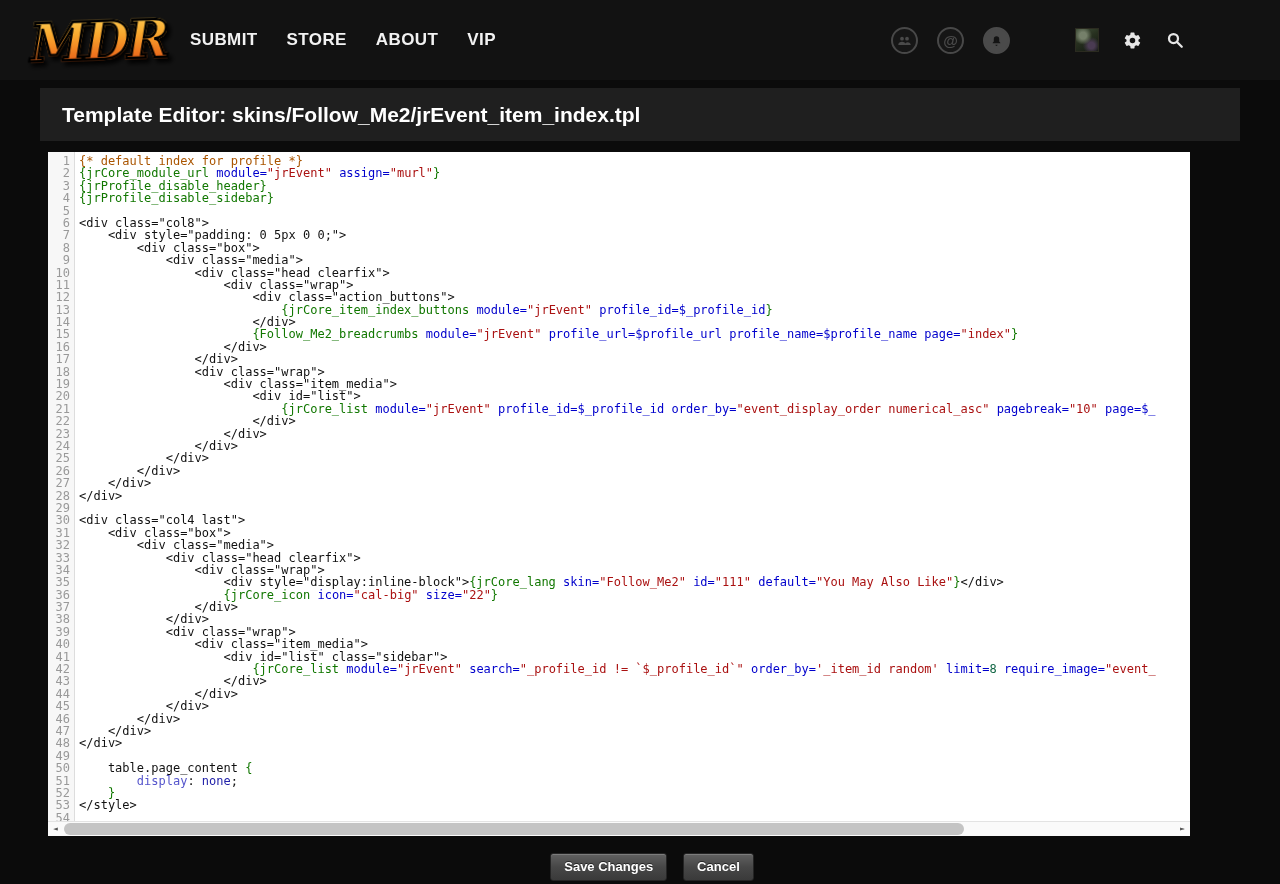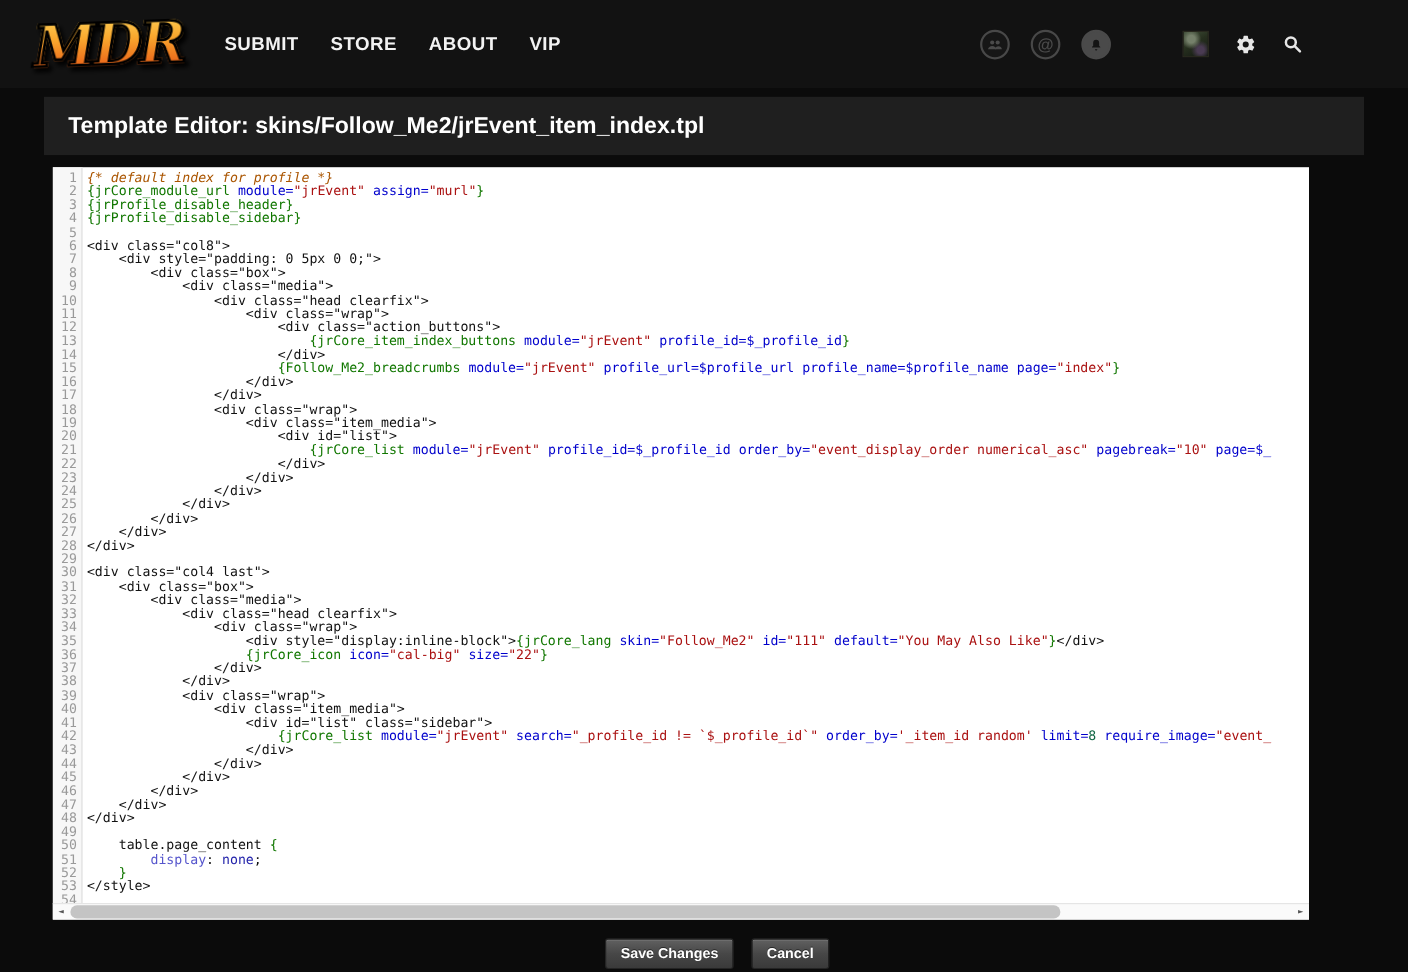--- a/index.html
+++ b/index.html
@@ -12,21 +12,21 @@
             background:#121212; display:flex; align-items:center; }
   .logo { margin-left:30px; width:160px; cursor:pointer; flex:0 0 auto; }
   .logo-text { font-family:"DejaVu Serif", serif; font-weight:bold; font-style:italic;
                font-size:52px; letter-spacing:-3px; display:inline-block; transform:rotate(-2deg);
                color:#f6921e;
                background:linear-gradient(180deg,#ffd85e 0%, #f9a82e 40%, #e95f17 85%);
                -webkit-background-clip:text; background-clip:text;
                -webkit-text-fill-color:transparent;
                -webkit-text-stroke:2.5px #000;
                filter:drop-shadow(3px 4px 2px rgba(0,0,0,0.95)); }
-  .nav-links { display:flex; align-items:flex-end; margin-left:14px; }
+  .nav-links { display:flex; align-items:flex-end; }
   .nav-link { color:#f2f2f2; font-size:17px; font-weight:bold; letter-spacing:0.4px;
               margin-right:29px; cursor:pointer; }
   .nav-right { margin-left:auto; display:flex; align-items:center; padding-right:78px; }
   .icon-circle { width:27px; height:27px; border-radius:50%; border:2px solid #484848;
                  background:#161616; color:#4a4a4a; display:flex; align-items:center;
                  justify-content:center; margin-right:19px; cursor:pointer;
                  font-weight:bold; font-size:15px; }
   .icon-circle svg { display:block; }
   .icon-circle.filled { background:#4a4a4a; border-color:#4a4a4a; color:#141414; }
   .avatar { width:24px; height:24px; margin-left:46px; margin-right:18px; cursor:pointer;
@@ -176,21 +176,21 @@
           <div class="ln">47</div>
           <div class="ln">48</div>
           <div class="ln">49</div>
           <div class="ln">50</div>
           <div class="ln">51</div>
           <div class="ln">52</div>
           <div class="ln">53</div>
           <div class="ln">54</div>
         </div>
       <div class="code-area">
-          <div class="code-line"><span style="color: rgb(170, 85, 0); font-style: italic;">{* default index for profile *}</span></div>
+          <div class="code-line"><span style="color: rgb(170, 85, 0);">{* default index for profile *}</span></div>
           <div class="code-line"><span style="color: rgb(17, 119, 0);">{jrCore_module_url</span><span style="color: rgb(17, 17, 17);"> </span><span style="color: rgb(0, 0, 204);">module=</span><span style="color: rgb(170, 17, 17);">"jrEvent"</span><span style="color: rgb(17, 17, 17);"> </span><span style="color: rgb(0, 0, 204);">assign=</span><span style="color: rgb(170, 17, 17);">"murl"</span><span style="color: rgb(17, 119, 0);">}</span></div>
           <div class="code-line"><span style="color: rgb(17, 119, 0);">{jrProfile_disable_header}</span></div>
           <div class="code-line"><span style="color: rgb(17, 119, 0);">{jrProfile_disable_sidebar}</span></div>
           <div class="code-line"></div>
           <div class="code-line"><span style="color: rgb(17, 17, 17);">&lt;div class="col8"&gt;</span></div>
           <div class="code-line"><span style="color: rgb(17, 17, 17);">    &lt;div style="padding: 0 5px 0 0;"&gt;</span></div>
           <div class="code-line"><span style="color: rgb(17, 17, 17);">        &lt;div class="box"&gt;</span></div>
           <div class="code-line"><span style="color: rgb(17, 17, 17);">            &lt;div class="media"&gt;</span></div>
           <div class="code-line"><span style="color: rgb(17, 17, 17);">                &lt;div class="head clearfix"&gt;</span></div>
           <div class="code-line"><span style="color: rgb(17, 17, 17);">                    &lt;div class="wrap"&gt;</span></div>

